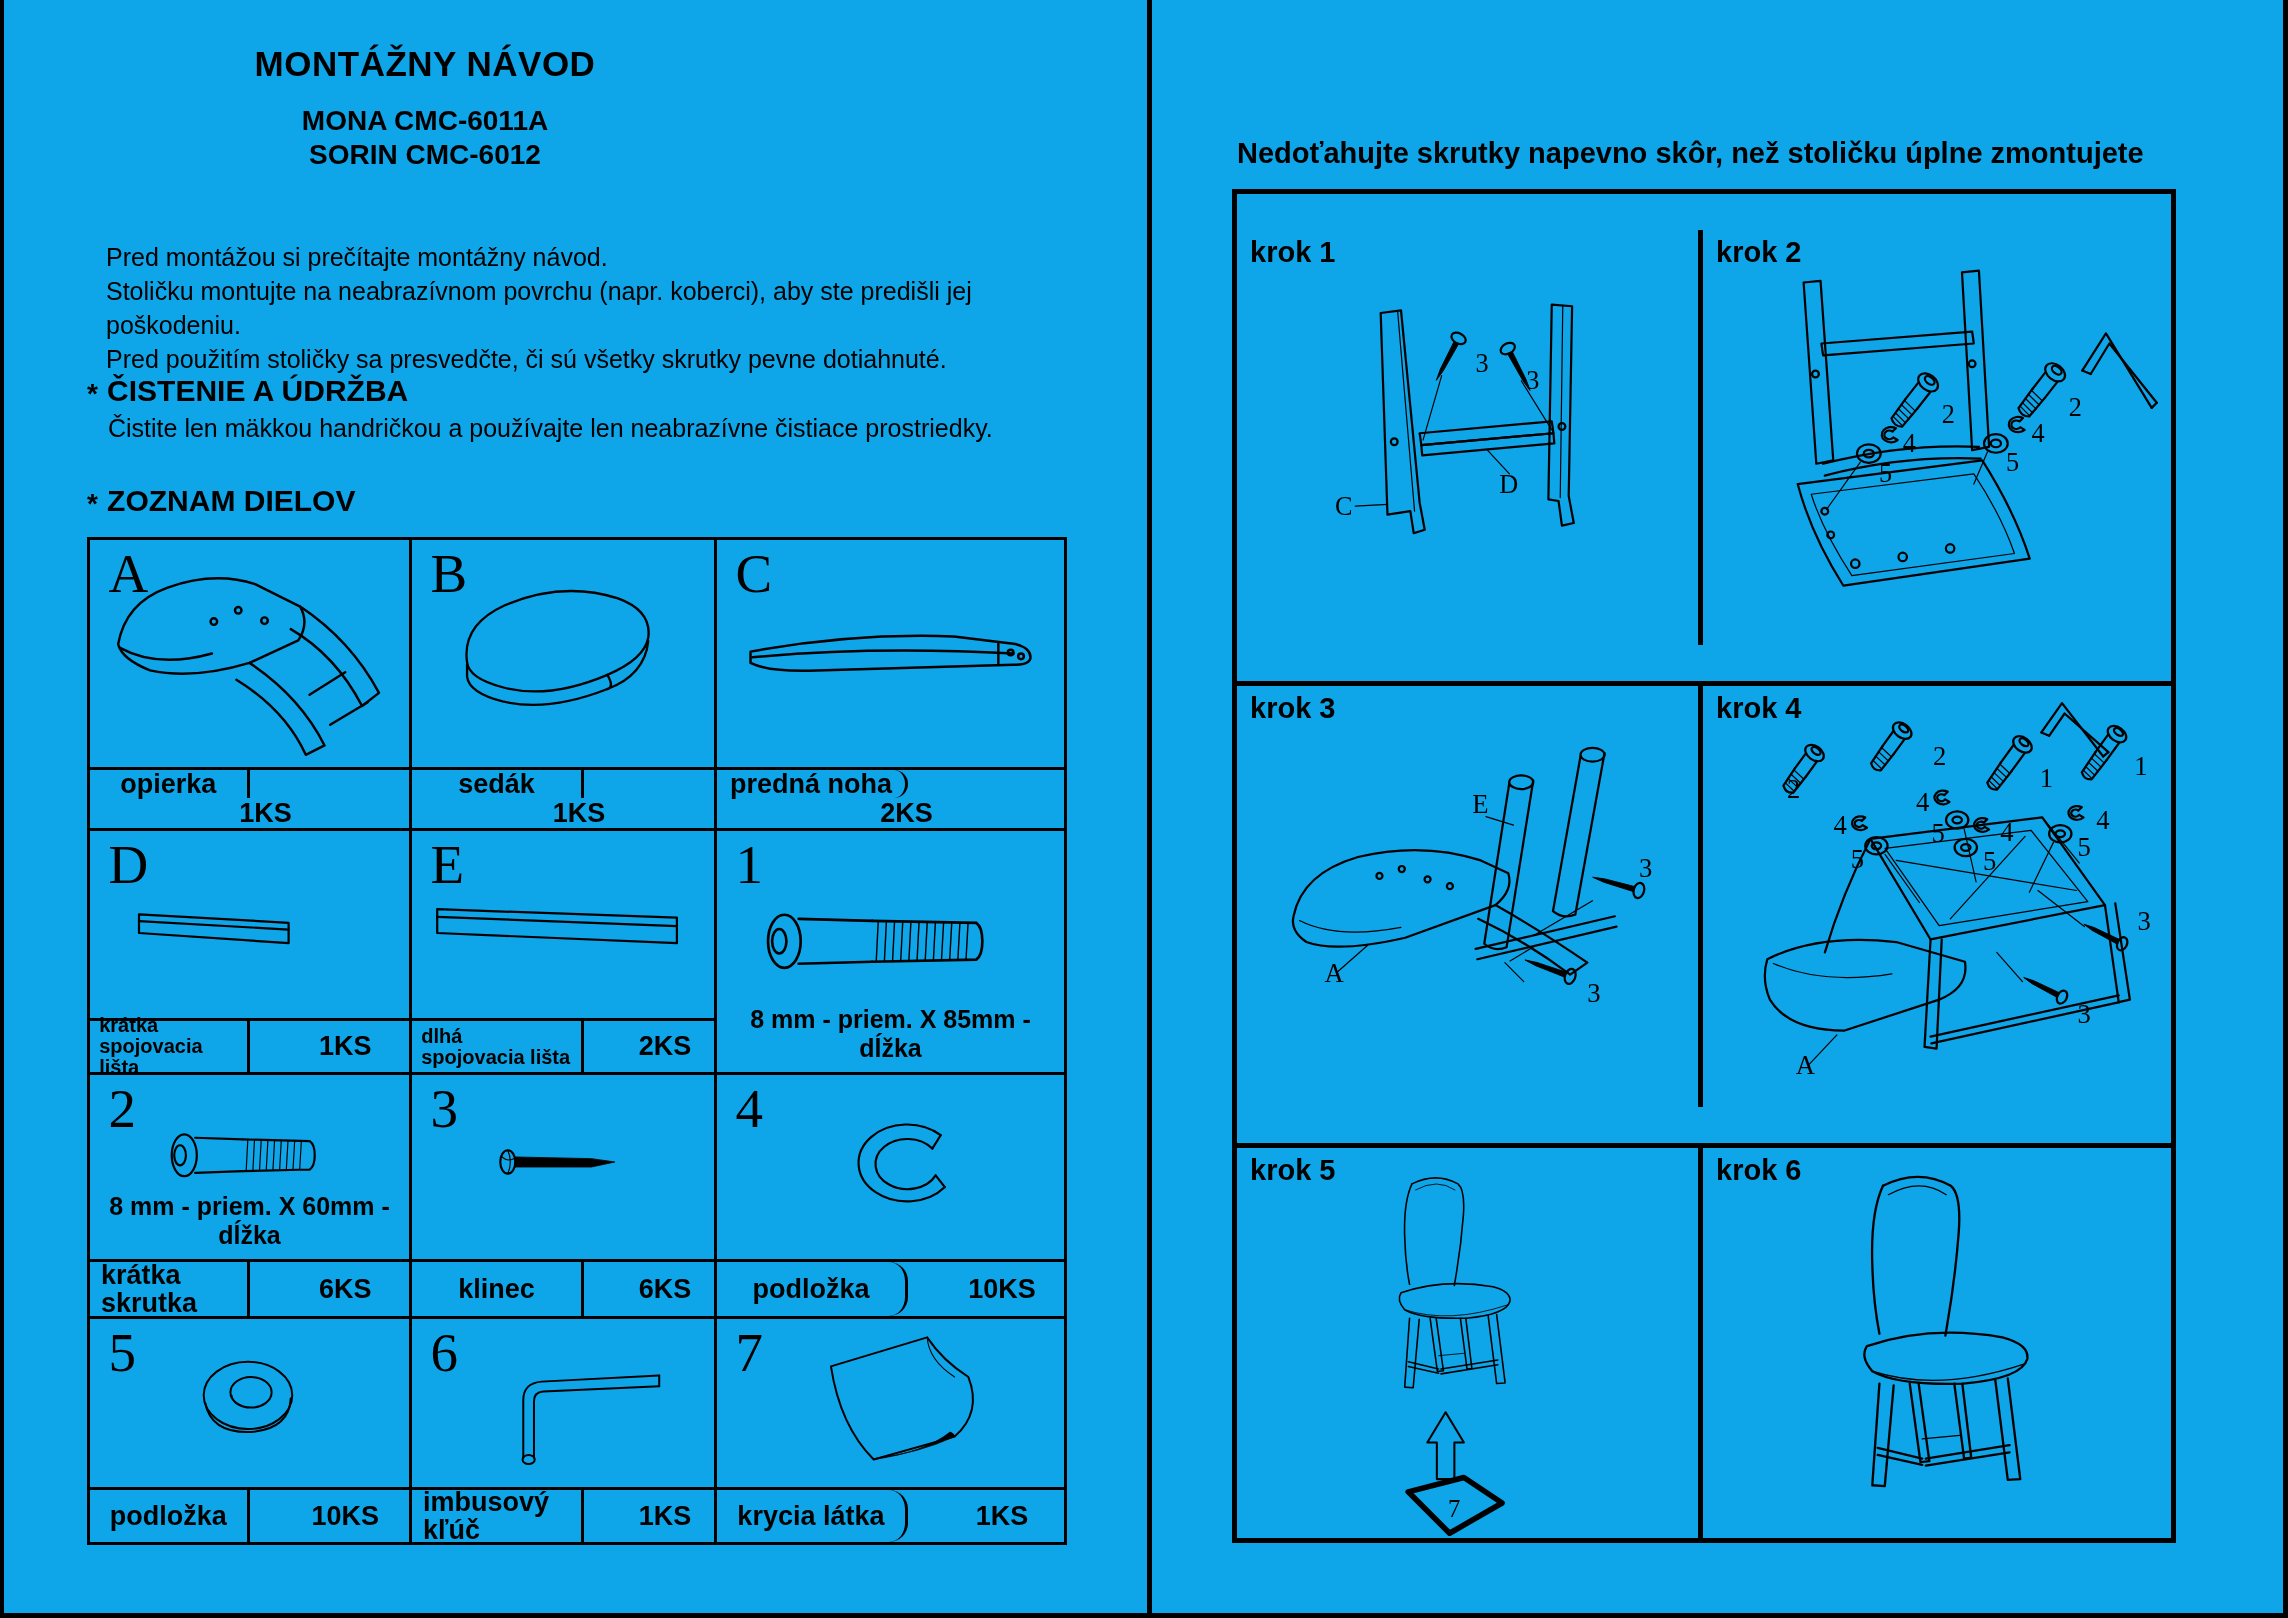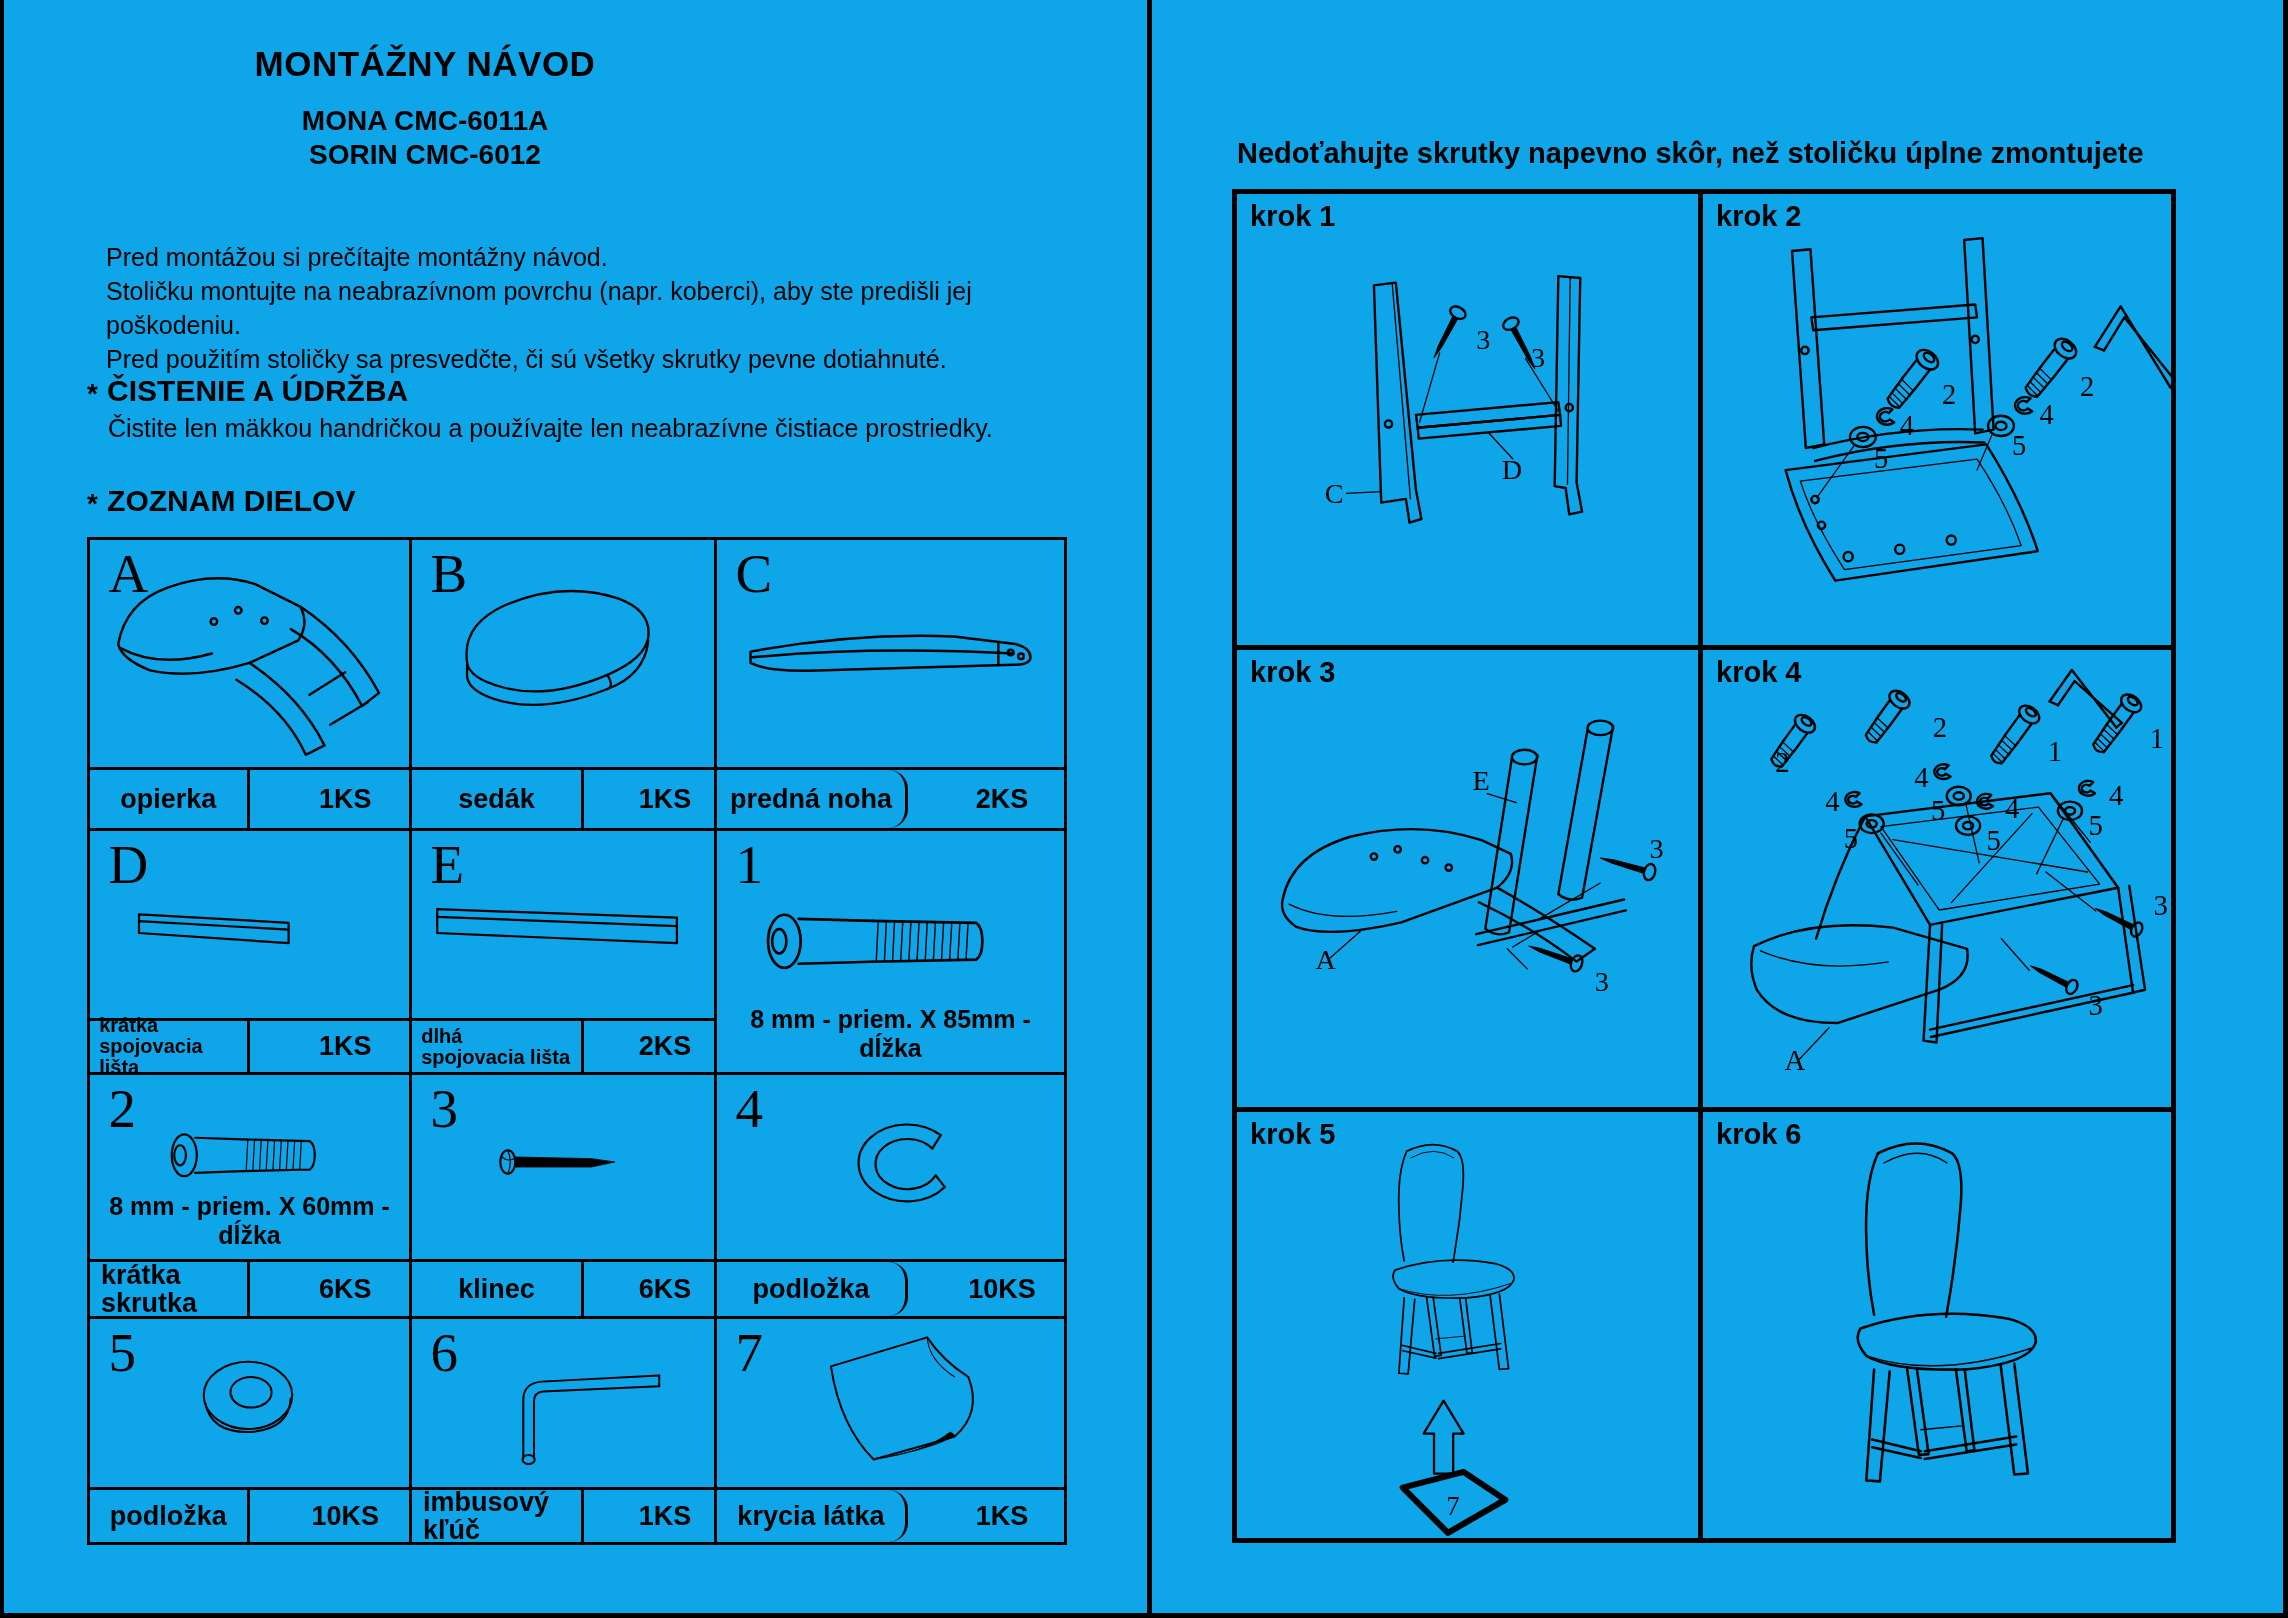--- a/index.html
+++ b/index.html
@@ -26,34 +26,34 @@
                grid-template-rows:288px 244px 244px 1fr;}
   .pcell{position:relative;box-sizing:border-box;display:flex;flex-direction:column;}
   .pcell.c1,.pcell.c2{border-left:3.7px solid #000;}
   .pcell.g1,.pcell.g2,.pcell.g3{border-top:3.7px solid #000;}
   .pic{position:relative;flex:1 1 auto;overflow:hidden;}
   .pic svg{position:absolute;left:0;top:0;width:100%;height:100%;}
   .pletter{position:absolute;top:5.5px;left:18.5px;font-family:"Liberation Serif","DejaVu Serif",serif;
            font-size:55px;line-height:1;}
   .pnote{position:absolute;bottom:9.2px;left:0;width:100%;text-align:center;}
   .plabel{flex:0 0 auto;display:flex;border-top:3.7px solid #000;box-sizing:border-box;}
-  .g0 .plabel{height:61px;} .g1 .plabel{height:54px;} .g2 .plabel{height:57px;} .g3 .plabel{height:55px;}
+  .g0 .plabel{height:61px;flex-direction:column;} .g1 .plabel{height:54px;} .g2 .plabel{height:57px;} .g3 .plabel{height:55px;}
   .pname{box-sizing:border-box;border-right:3.7px solid #000;display:flex;align-items:center;
          justify-content:center;font-weight:bold;font-size:27px;text-align:center;white-space:pre-line;line-height:1.05;}
   .c0 .pname{width:50%;} .c1 .pname{width:57%;} .c2 .pname{width:55%;border-radius:19px;}
   .pname.small{font-size:20px;justify-content:flex-start;padding-left:9.2px;text-align:left;}
   .pname.left2{justify-content:flex-start;padding-left:11px;text-align:left;}
   .pqty{flex:1;display:flex;align-items:center;justify-content:center;font-weight:bold;font-size:27px;margin-left:32px;}
 
   
   .warning{position:absolute;left:1237px;top:137px;width:978px;font-size:29px;font-weight:bold;}
   .steps-grid{position:absolute;left:1232px;top:189px;width:944px;height:1354px;
               border:5.5px solid #000;box-sizing:border-box;display:grid;
               grid-template-columns:461px 1fr;grid-template-rows:451px 462px 1fr;}
-  .step{position:relative;box-sizing:border-box;overflow:hidden;}
+  .step{position:relative;box-sizing:border-box;overflow:hidden;margin-top:36px;}
   .step.c1{border-left:5.5px solid #000;}
   .step.r1,.step.r2{border-top:5.5px solid #000;}
   .step-label{position:absolute;top:5.5px;left:13px;font-size:29px;font-weight:bold;z-index:2;}
   .step svg{position:absolute;left:0;top:0;width:100%;height:100%;}
 
   
   .ln path,.ln ellipse,.ln circle,.ln polygon{fill:none;stroke:#000;stroke-width:2.6;
       stroke-linecap:round;stroke-linejoin:round;}
   .ln .thin{stroke-width:1.4;}
   .ln .fillb{fill:#000;stroke:#000;stroke-width:1;}

